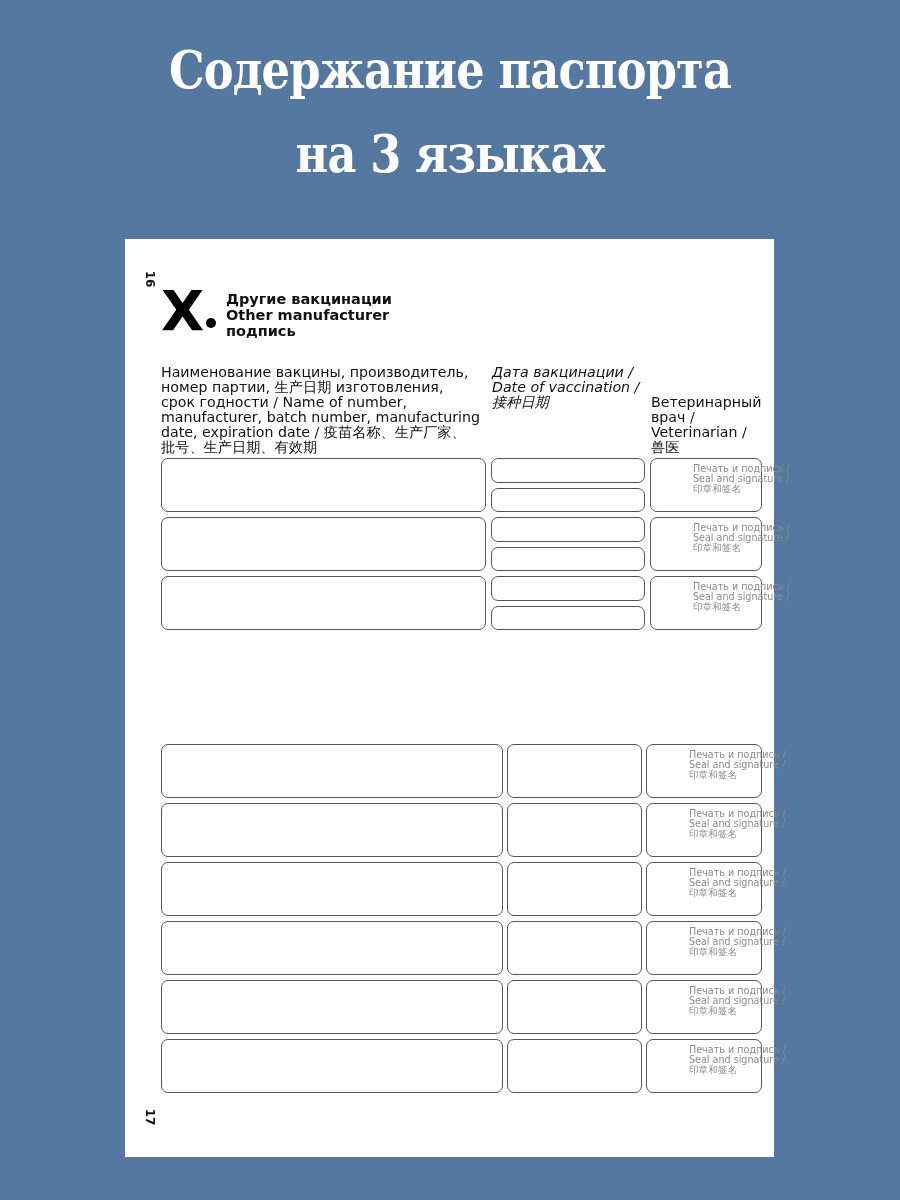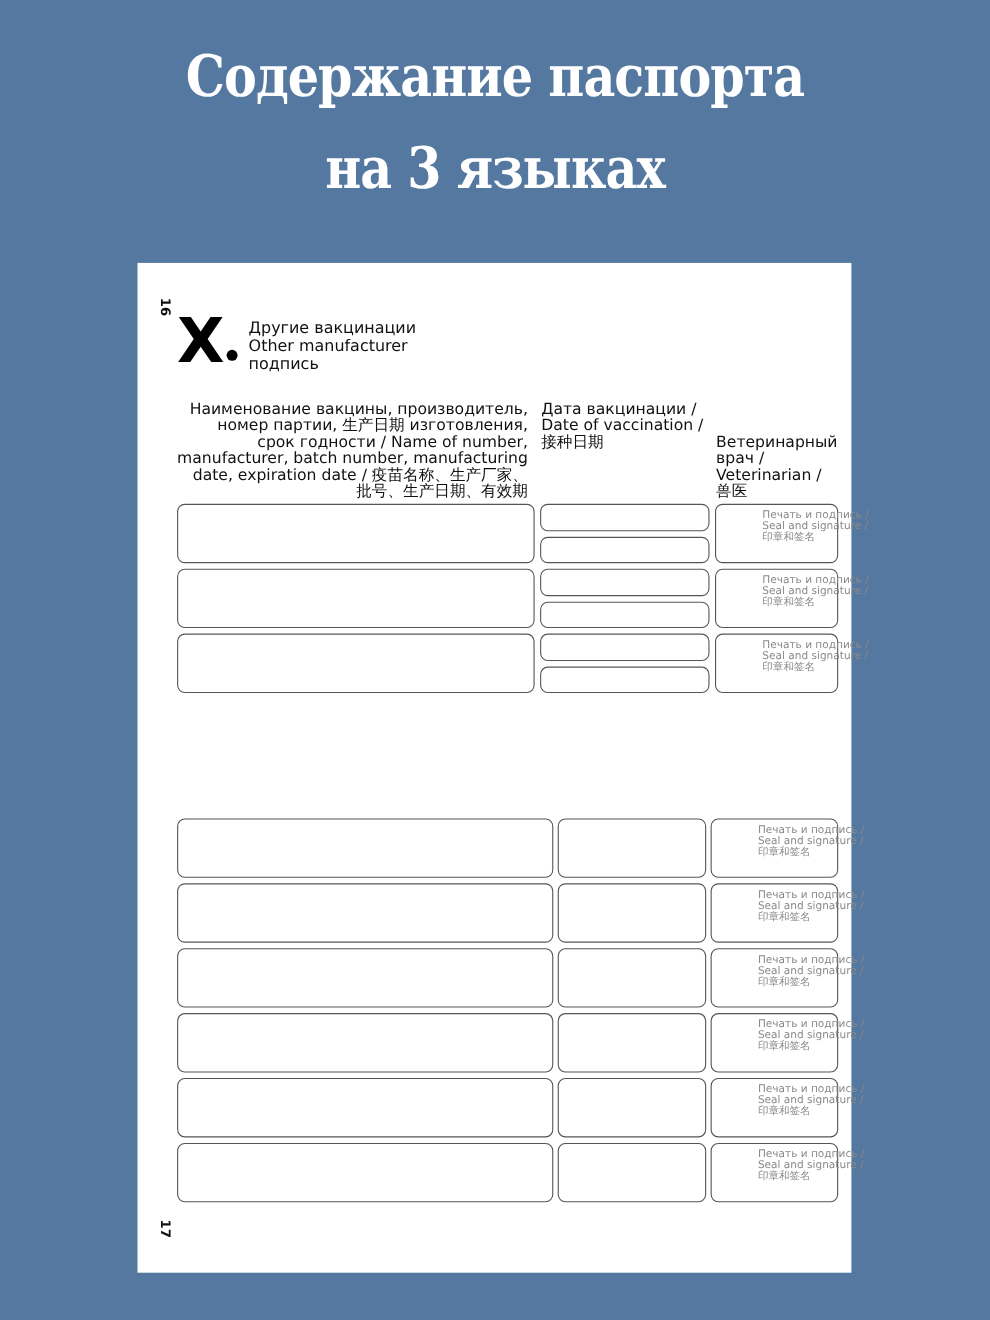--- a/index.html
+++ b/index.html
@@ -22,21 +22,21 @@
   }
   .pnum {
     position:absolute; font-size:12px; font-weight:bold; color:#111;
     transform:rotate(90deg); transform-origin:center;
   }
   .sec-x {
     position:absolute; left:36px; top:44px; font-size:56px; font-weight:bold;
     color:#000; line-height:1; letter-spacing:-2px;
   }
   .sec-dot { position:absolute; left:81px; top:79px; width:10px; height:10px; background:#000; border-radius:50%; }
-  .sec-titles { position:absolute; left:101px; top:52px; font-weight:normal; color:#111; font-size:14.5px; line-height:16px; }
+  .sec-titles { position:absolute; left:101px; top:52px; font-weight:bold; color:#111; font-size:14.5px; line-height:16px; }
   .colhead { position:absolute; color:#111; font-size:14.2px; line-height:15px; white-space:nowrap; }
   .box {
     position:absolute; border:1.6px solid #555; border-radius:7px; background:#fff; box-sizing:border-box;
   }
   .seal {
     position:absolute; border:1.6px solid #555; border-radius:7px; background:#fff; box-sizing:border-box;
     padding:5px 0 0 6px; color:#8a8a8a; font-size:9.6px; line-height:10px; white-space:nowrap;
   }
   .seal span { display:block;margin-left:36px; }
 </style>
@@ -51,29 +51,29 @@
   <div class="pnum" style="left:17px;top:871px;">17</div>
 
   <div class="sec-x">X</div>
   <div class="sec-dot"></div>
   <div class="sec-titles">
     <div>Другие вакцинации</div>
     <div>Other manufacturer</div>
     <div>подпись</div>
   </div>
 
-  <div class="colhead" style="left:36px;top:126px;text-align:right;">
+  <div class="colhead" style="left:36px;top:126px;">
     <div>Наименование вакцины, производитель,</div>
     <div>номер партии, 生产日期 изготовления,</div>
     <div>срок годности / Name of number,</div>
     <div>manufacturer, batch number, manufacturing</div>
     <div>date, expiration date / 疫苗名称、生产厂家、</div>
     <div>批号、生产日期、有效期</div>
   </div>
-  <div class="colhead" style="left:367px;top:126px;">
+  <div class="colhead" style="left:367px;top:126px;font-style:italic;">
     <div>Дата вакцинации /</div>
     <div>Date of vaccination /</div>
     <div>接种日期</div>
   </div>
   <div class="colhead" style="left:526px;top:156px;">
     <div>Ветеринарный</div>
     <div>врач /</div>
     <div>Veterinarian /</div>
     <div>兽医</div>
   </div>

